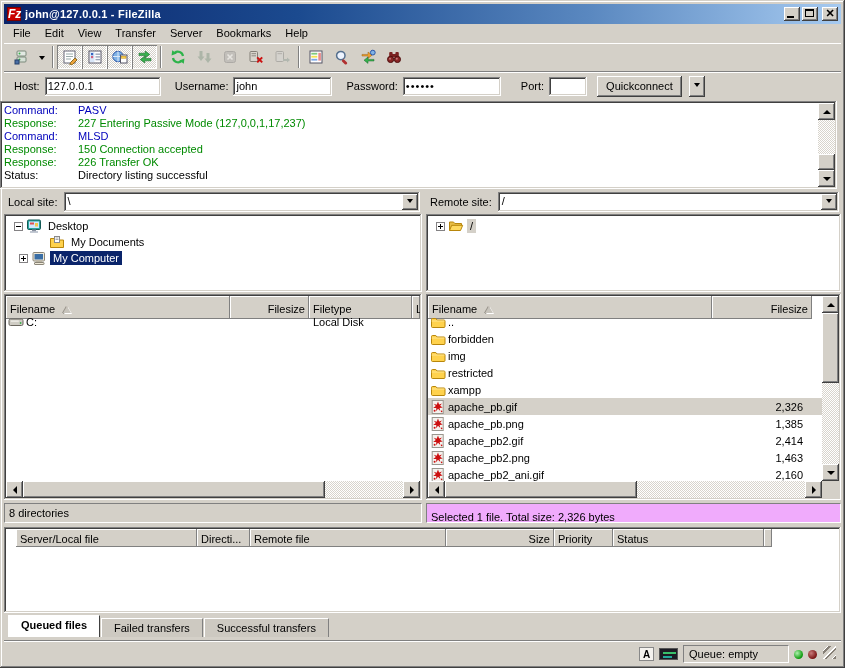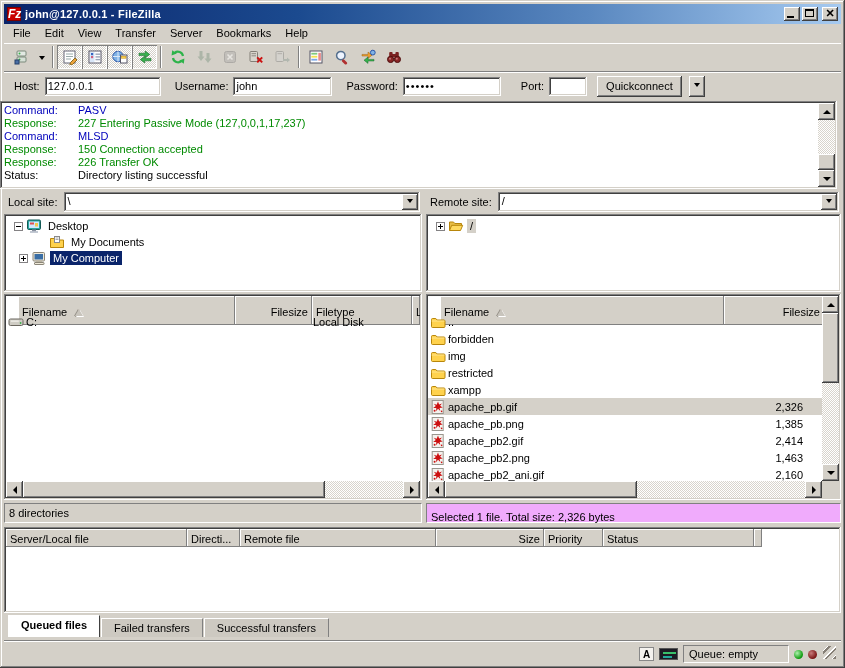--- a/index.html
+++ b/index.html
@@ -89,21 +89,21 @@
   .exp::before { content:""; position:absolute; left:1px; right:1px; top:3px; height:1px; background:#000; }
   .exp.plus::after { content:""; position:absolute; top:1px; bottom:1px; left:3px; width:1px; background:#000; }
   .ticon { width:16px; height:16px; flex:none; margin:0 3px 0 3px; }
   .ticon svg { width:16px; height:16px; }
   .tlabel { padding:1px 3px; }
   .tlabel.sel { background:#0a246a; color:#fff; }
   .tlabel.inactive-sel { background:#d4d0c8; }
 
   
   .listbox { background:#fff; }
-  .lheader { position:absolute; left:14px; top:2px; height:29px; display:flex; }
+  .lheader { position:absolute; left:2px; top:2px; height:23px; display:flex; }
   .hcell { background:#d4d0c8; box-shadow: inset -1px -1px #808080, inset 1px 1px #fff; padding:2px 4px 0; display:flex; align-items:center; white-space:nowrap; overflow:hidden; }
   .hcell.right { justify-content:flex-end; }
   .sort-up { width:0; height:0; border:4px solid transparent; border-bottom:7px solid #c8c4bc; margin-left:8px; margin-top:-3px;
              filter: drop-shadow(1px 1px 0 #fff) drop-shadow(-1px 0 0 #938f86); }
   .lbody { position:absolute; overflow:hidden; }
   .frow { height:17px; display:flex; align-items:center; white-space:nowrap; }
   .frow.selected { background:#d5d1c9; }
   .fic { width:16px; height:16px; flex:none; margin:0 2px 0 2px; position:relative; }
   .fic svg { width:16px; height:16px; display:none; }
   .frow.icon-folder .ic-folder { display:block; }
@@ -122,21 +122,21 @@
   #rlist  { position:absolute; left:426px; top:294px; width:415px; height:206px; }
   #lstatus{ position:absolute; left:4px;  top:503px; width:418px; height:20px; background:#d4d0c8; padding:3px 0 0 4px; }
   #rstatus{ position:absolute; left:426px; top:503px; width:415px; height:20px; background:#f0abfc; padding:7px 0 0 4px; }
   #ltree .tree-inner, #rtree .tree-inner { position:absolute; inset:2px; overflow:hidden; padding-top:2px; }
 
   .hsb { position:absolute; height:17px; }
   .corner { position:absolute; width:17px; height:17px; background:#d4d0c8; }
 
   
   #queuebox { left:4px; top:527px; width:837px; height:86px; }
-  #queue-header { position:absolute; left:2px; top:2px; height:18px; display:flex; }
+  #queue-header { position:absolute; left:12px; top:2px; height:18px; display:flex; }
   #queue-body { position:absolute; left:2px; top:20px; right:2px; bottom:2px; background:#fff; }
 
   
   #tabs { position:absolute; left:8px; top:615px; height:22px; display:flex; align-items:flex-end; gap:1px; }
   .tab { height:19px; padding:3px 12px 0; background:#cdc9c1; border:1px solid; border-color:#fff #808080 #808080 #fff; border-bottom:none; }
   .tab.active { height:22px; background:#ffffff; font-weight:bold; border-color:#fff #404040 #404040 #fff; }
 
   
   #statusbar { position:absolute; left:4px; top:640px; width:837px; height:24px; border-top:1px solid #808080; box-shadow: inset 0 1px #fff; }
   #sb-right { position:absolute; right:24px; top:4px; display:flex; align-items:center; gap:5px; }

